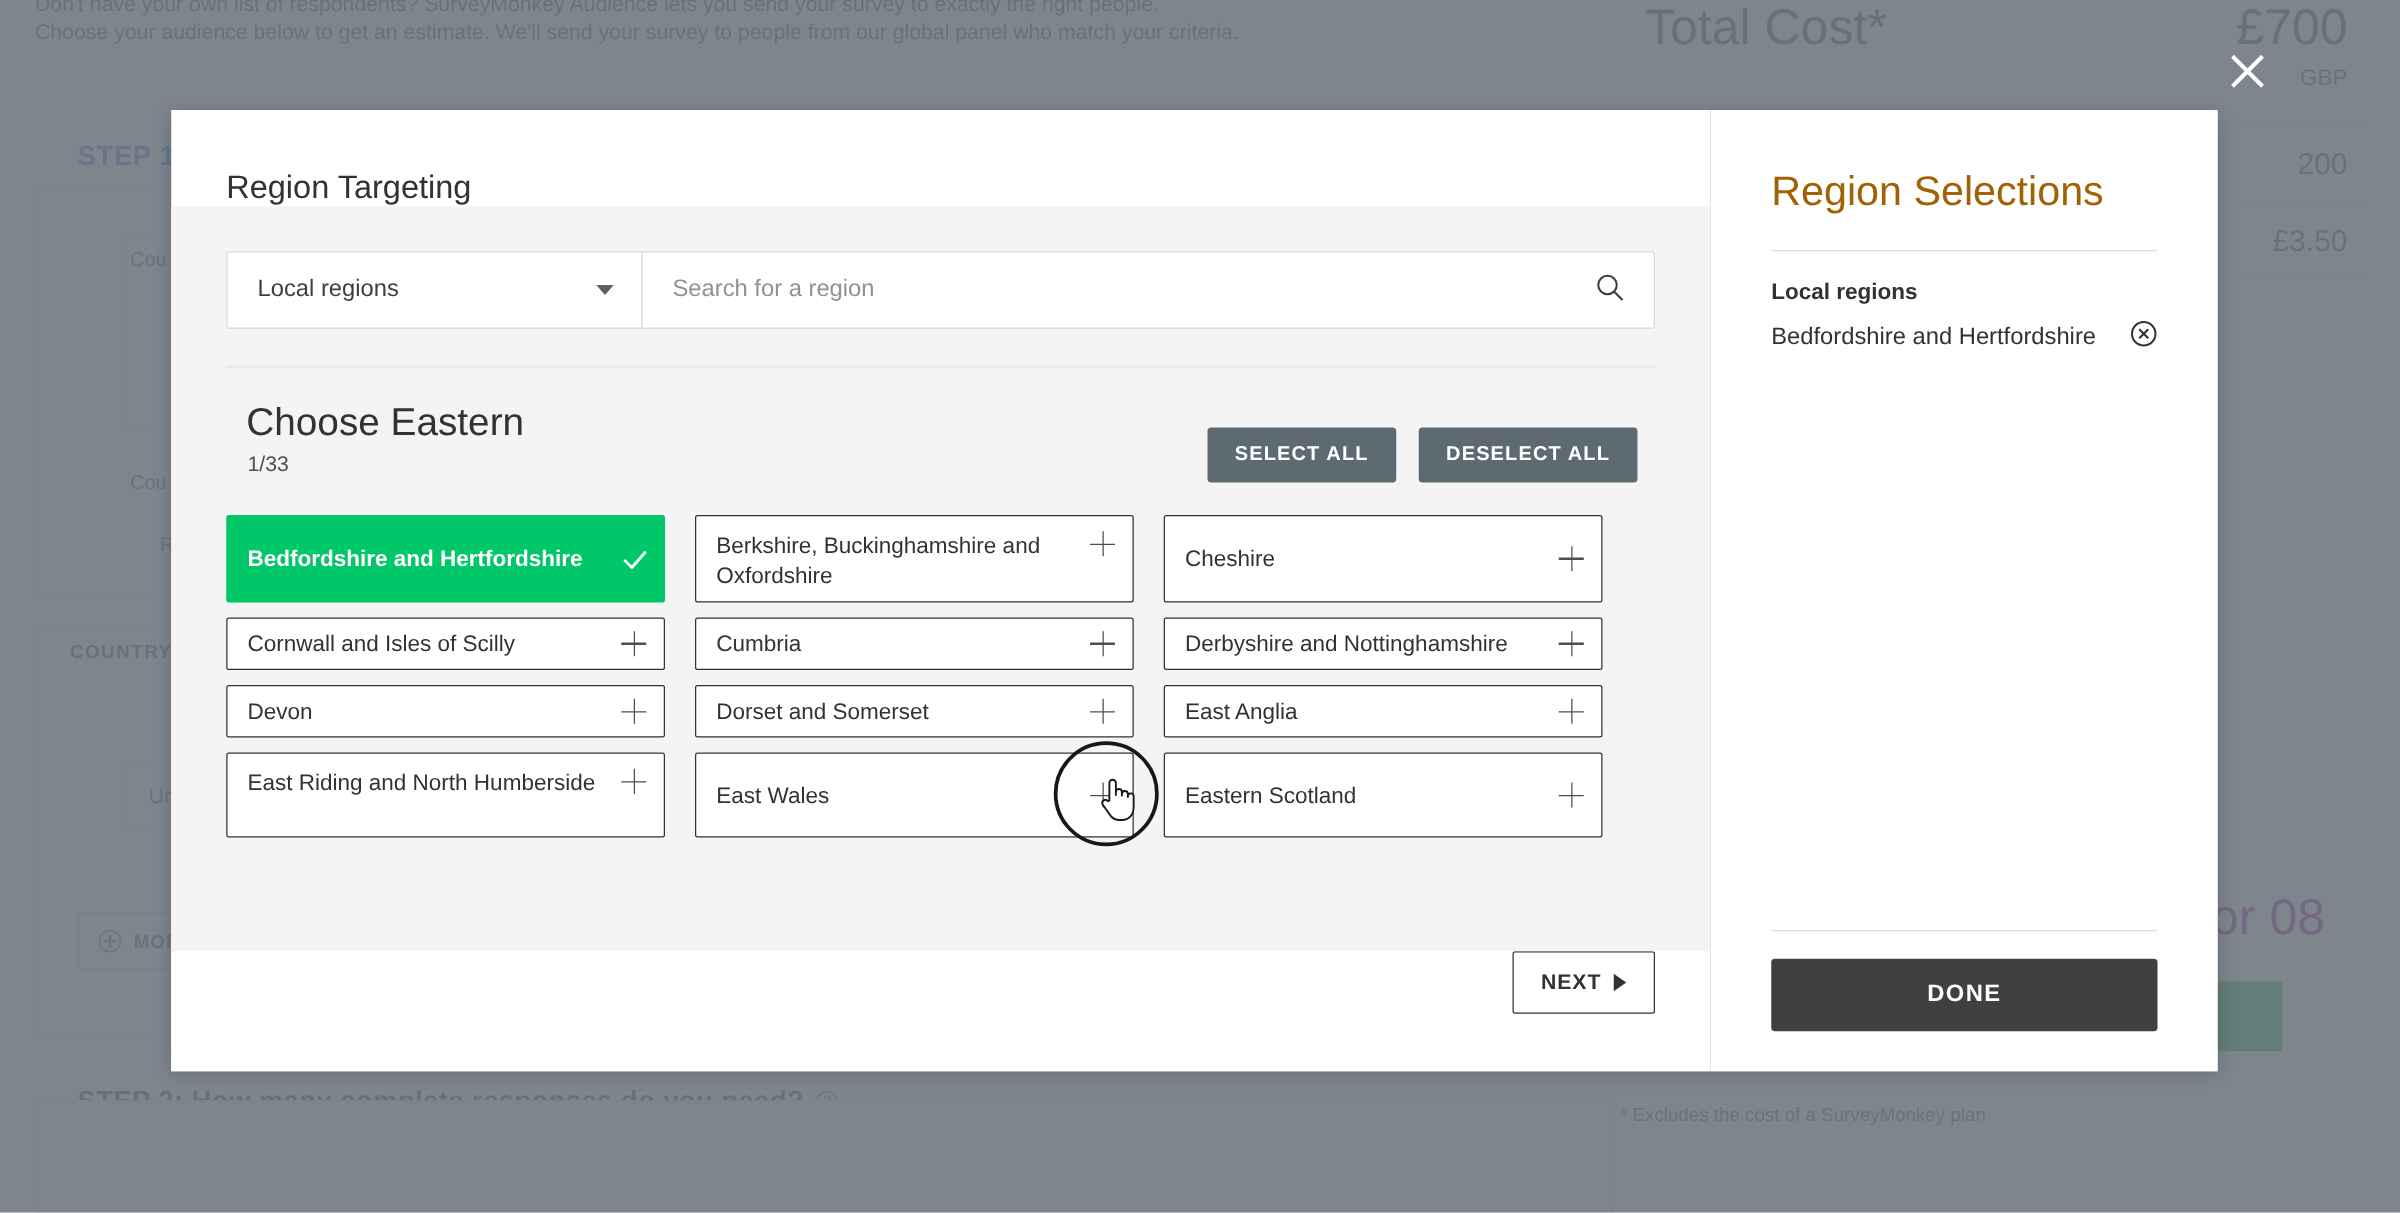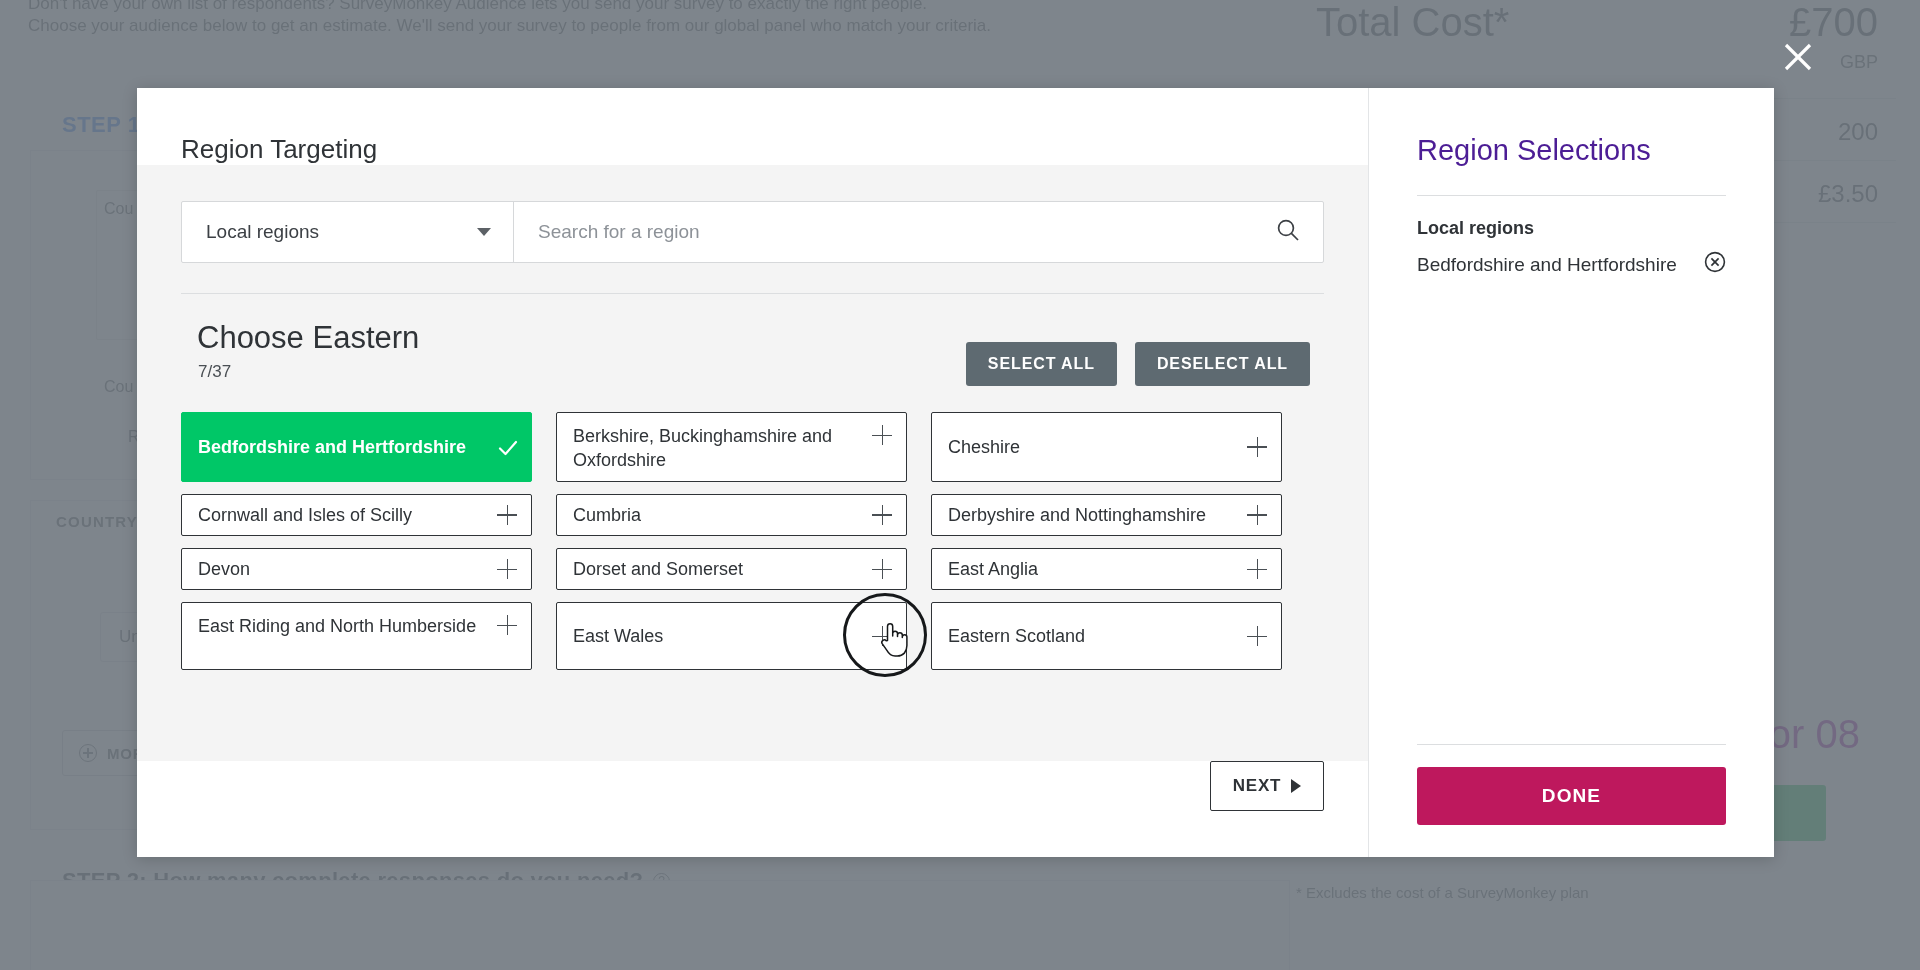--- a/index.html
+++ b/index.html
@@ -415,23 +415,23 @@
   
   #right-pane {
     flex: 1;
     position: relative;
     display: flex;
     flex-direction: column;
     padding: 46px 48px 0 48px;
     background: #ffffff;
   }
   .sel-title {
-    font-size: 29px;
+    font-size: 33px;
     font-weight: 300;
-    color: #4c1d95;
+    color: #a16207;
   }
   .sel-rule {
     margin-top: 28px;
     height: 1px;
     background: #dcdee0;
   }
   .sel-group {
     margin-top: 22px;
     font-size: 18px;
     font-weight: bold;
@@ -449,21 +449,21 @@
 
   .sel-spacer { flex: 1; }
   .sel-bottom-rule {
     height: 1px;
     background: #dcdee0;
     margin-bottom: 22px;
   }
   .done-btn {
     margin-bottom: 32px;
     height: 58px;
-    background: #be185d;
+    background: #404040;
     color: #ffffff;
     border: 0;
     border-radius: 3px;
     font-size: 19px;
     font-weight: bold;
     letter-spacing: 1.1px;
     cursor: pointer;
     font-family: "Liberation Sans", sans-serif;
   }
 
@@ -563,21 +563,21 @@
               <line x1="16.4" y1="16.4" x2="23" y2="23" stroke="#3c4045" stroke-width="1.7"></line>
             </svg>
           </span>
         </div>
       </div>
 
       <div class="divider"></div>
 
       <div class="choose-head">
         <div class="choose-title">Choose Eastern</div>
-        <div class="choose-count">7/37</div>
+        <div class="choose-count">1/33</div>
         <div class="head-btns">
           <button class="grey-btn">SELECT ALL</button>
           <button class="grey-btn">DESELECT ALL</button>
         </div>
       </div>
 
       <div class="region-grid" id="region-grid">
           <div class="region-chip selected">
             <span>Bedfordshire and Hertfordshire</span>
             <span class="chip-ico check">

